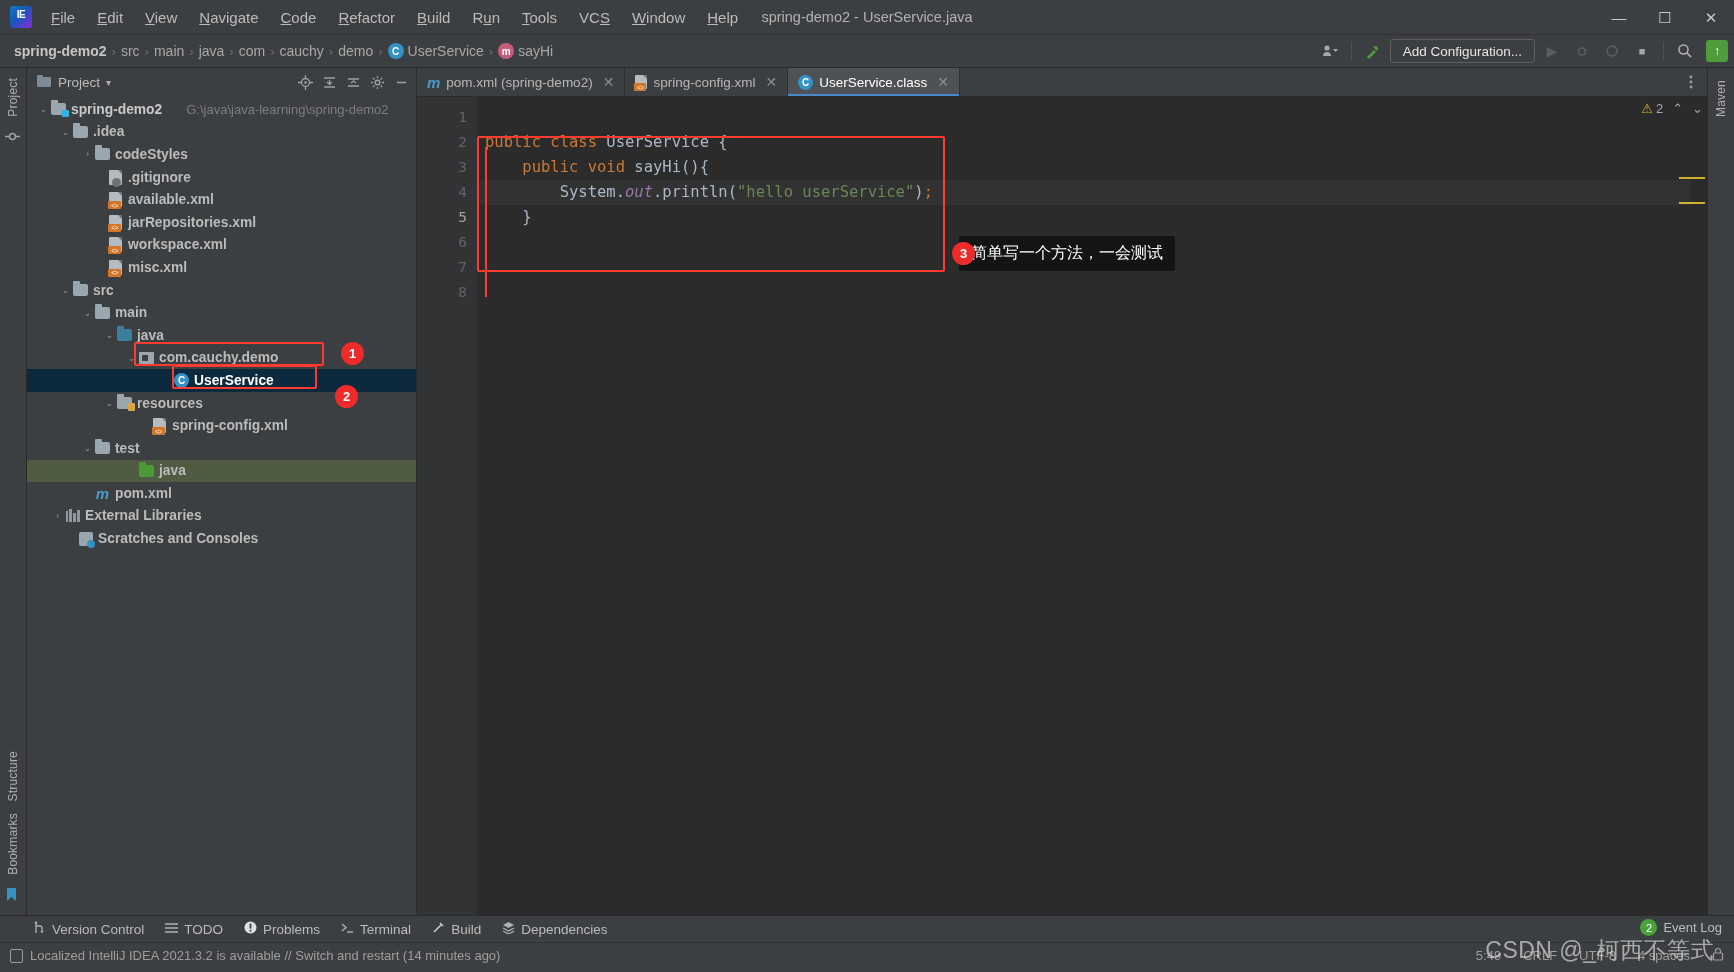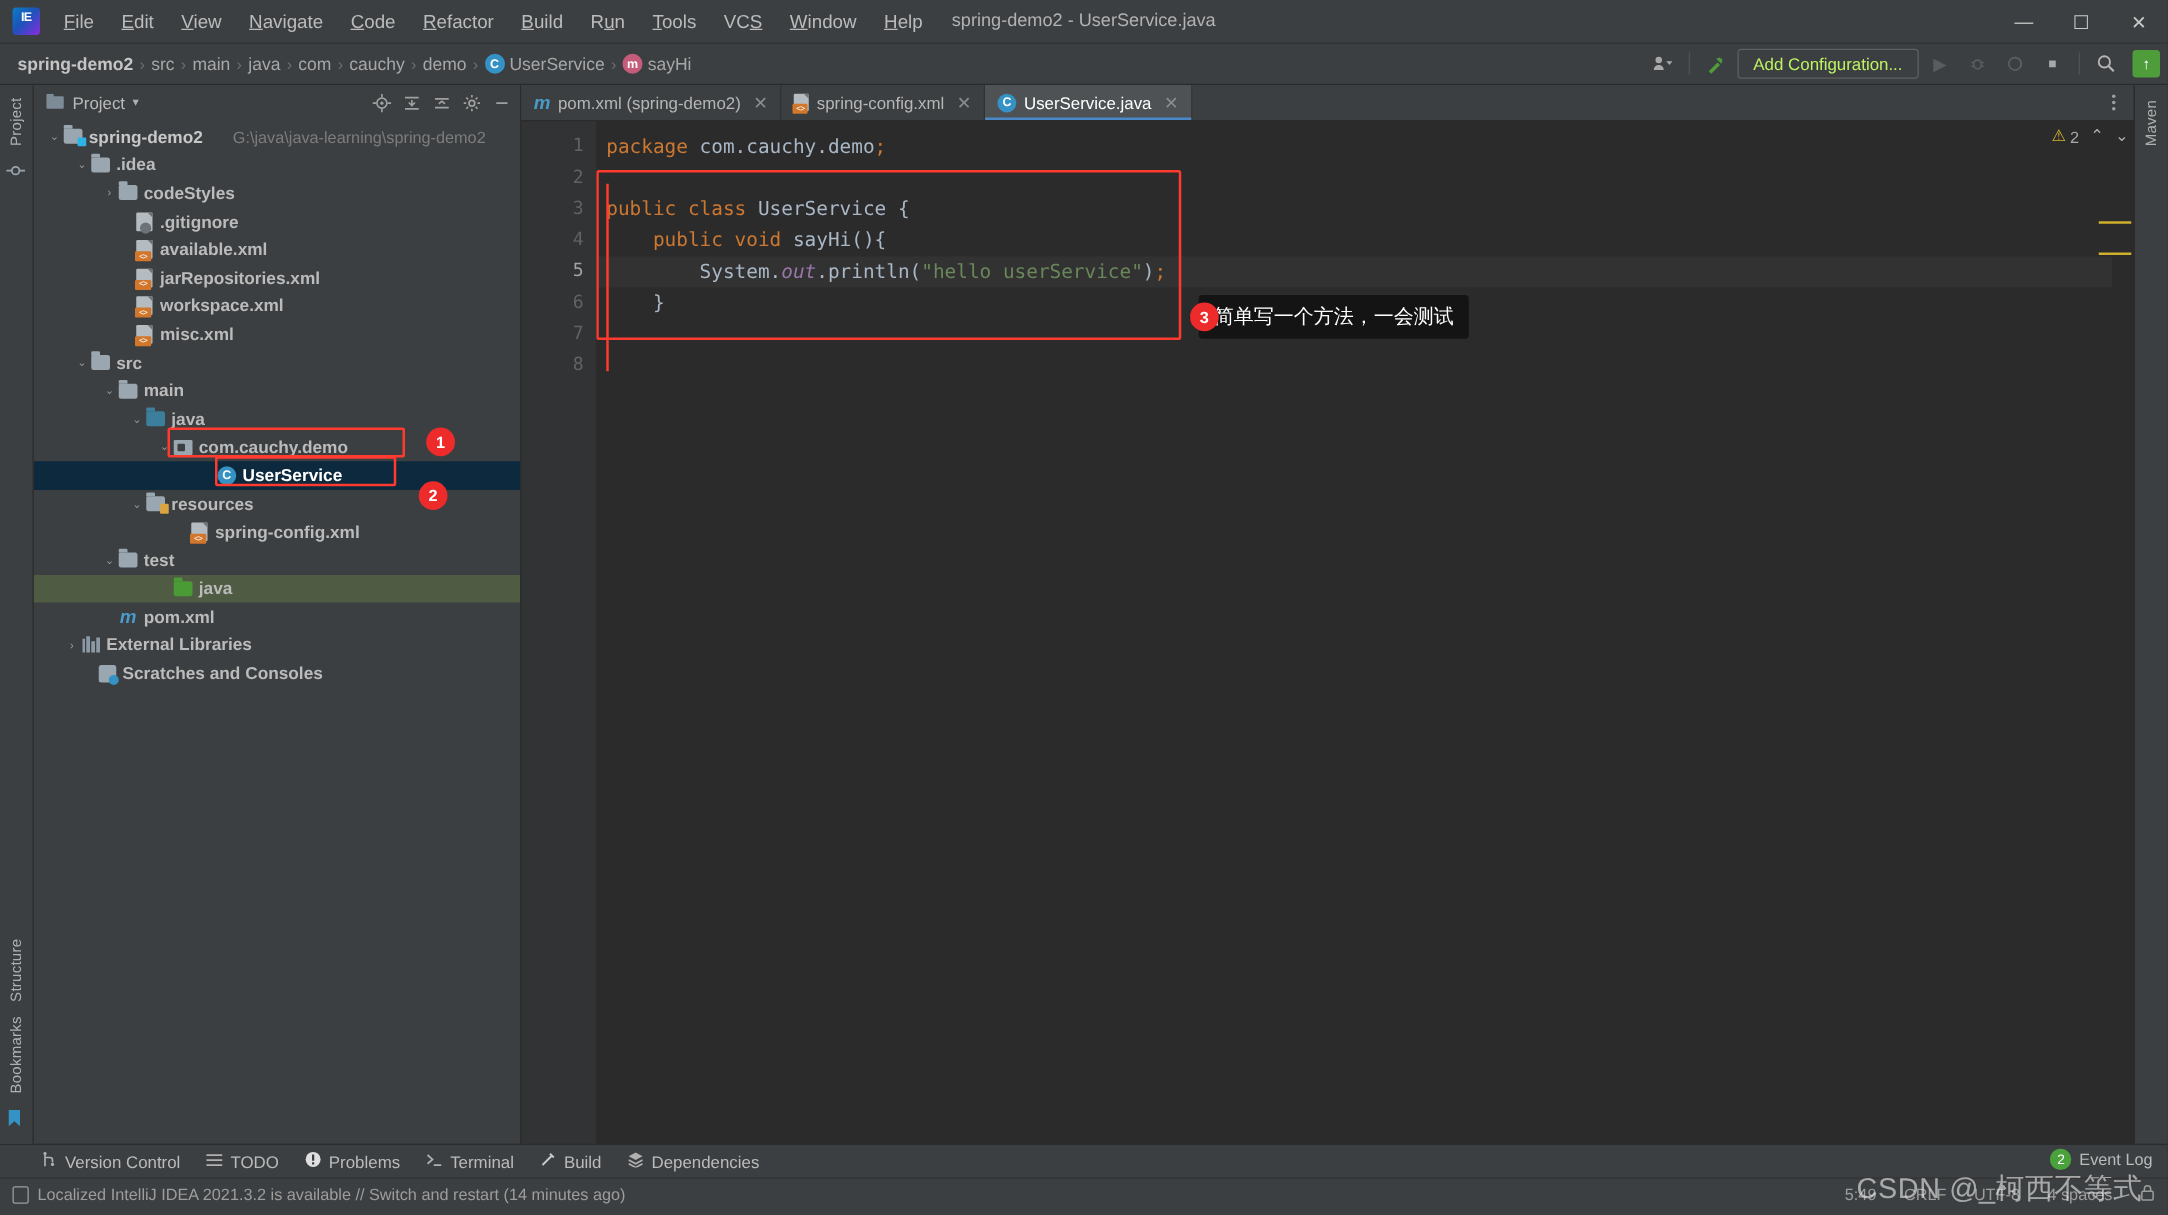--- a/index.html
+++ b/index.html
@@ -60,21 +60,21 @@
   }
   .badge-c { background: #3592c4; }
   .badge-m { background: #c45c7a; }
   .nav-right { margin-left: auto; display: flex; align-items: center; gap: 4px; }
   .icon-btn {
     width: 26px; height: 24px; display: flex; align-items: center; justify-content: center;
     color: #a8a8a8; font-size: 13px; border-radius: 3px;
   }
   .add-config {
     height: 24px; padding: 0 12px; border: 1px solid #5e6060; border-radius: 3px;
-    background: transparent; color: #bef264; font-size: 13.5px;
+    background: transparent; color: #e5e5e5; font-size: 13.5px;
     display: flex; align-items: center; font-family: inherit;
   }
   .run-icon { color: #5a5d5e; font-size: 14px; }
   .divider-v { width: 1px; height: 18px; background: #4f5254; margin: 0 4px; }
   .update-btn {
     width: 22px; height: 22px; border-radius: 3px; background: #4f9d3a;
     color: #fff; display: flex; align-items: center; justify-content: center;
     font-size: 12px; margin-left: 4px;
   }
 
@@ -653,21 +653,21 @@
           <span style="display:inline-flex">
               <span class="f-file" style="width:12px;height:14px">
                 <span class="tag" style="width:12px">&lt;&gt;</span>
               </span>
             </span>
           <span>spring-config.xml</span>
           <span class="close">✕</span>
         </div>
         <div class="tab active">
           <span class="class-ico">C</span>
-          <span>UserService.java</span>
+          <span>UserService.class</span>
           <span class="close">✕</span>
         </div>
         <div class="tabbar-right">
           <svg width="16" height="16" viewBox="0 0 16 16">
               <circle cx="8" cy="3" r="1.4" fill="#a0a0a0"></circle>
               <circle cx="8" cy="8" r="1.4" fill="#a0a0a0"></circle>
               <circle cx="8" cy="13" r="1.4" fill="#a0a0a0"></circle>
             </svg>
         </div>
       </div>
@@ -678,21 +678,20 @@
           <div class="ln">2</div>
           <div class="ln">3</div>
           <div class="ln">4</div>
           <div class="ln cur">5</div>
           <div class="ln">6</div>
           <div class="ln">7</div>
           <div class="ln">8</div>
         </div>
 
         <div class="code">
-          <div class="line"><span class="kw">package</span><span class="pl"> com.cauchy.demo</span><span class="sem">;</span></div>
           <div class="line"> </div>
           <div class="line"><span class="kw">public class </span><span class="cls">UserService </span><span class="pl">{</span></div>
           <div class="line"><span class="kw">    public void </span><span class="cls">sayHi</span><span class="pl">(){</span></div>
           <div class="line hl"><span class="pl">        System.</span><span class="fld">out</span><span class="pl">.println(</span><span class="str">"hello userService"</span><span class="pl">)</span><span class="sem">;</span></div>
           <div class="line"><span class="pl">    }</span></div>
           <div class="line"> </div>
           <div class="line"> </div>
           <div class="caret-line" style="top:50px;height:150px;"></div>
 
           <div class="code-ann" style="left:0px; top:39px; width:468px; height:136px;"></div>

